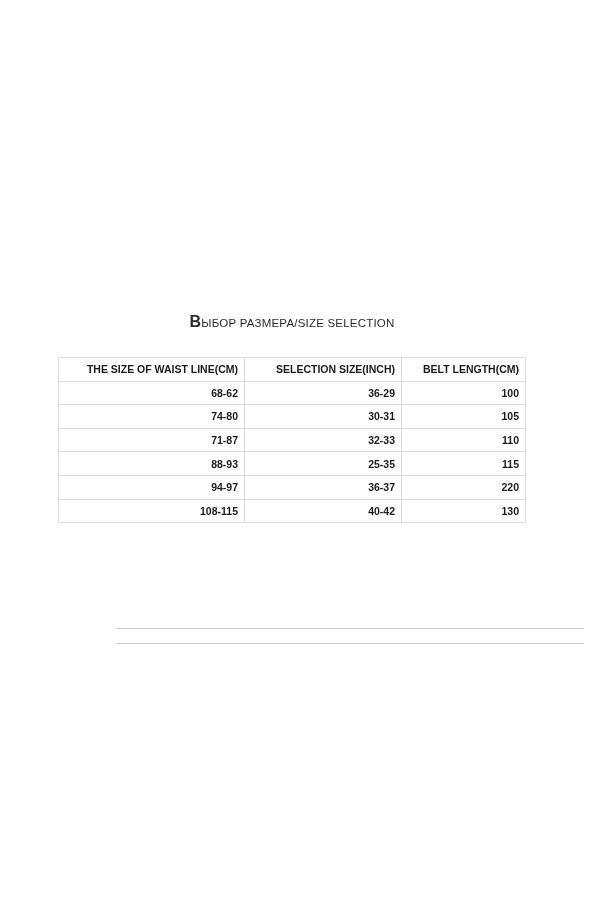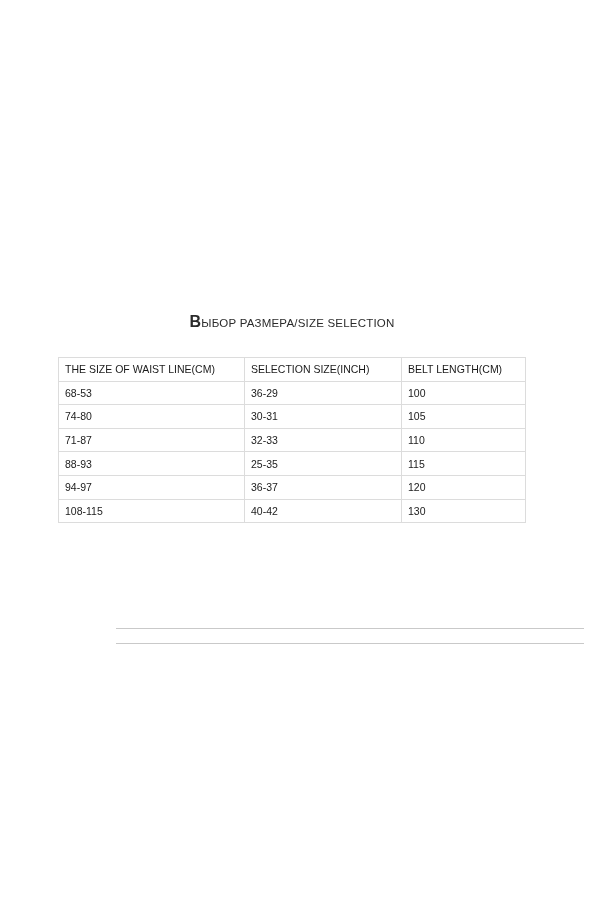--- a/index.html
+++ b/index.html
@@ -81,24 +81,24 @@
   }
   .size-table col.c1 { width: 186px; }
   .size-table col.c2 { width: 157px; }
   .size-table col.c3 { width: 124px; }
 
   .size-table th,
   .size-table td {
     border: 1px solid #dcdcdc;
     height: 22.6px;
     padding: 0 6px;
-    text-align: left;
+    text-align: right;
     vertical-align: middle;
     font-size: 10.5px;
-    font-weight: normal;
+    font-weight: bold;
     color: #1a1a1a;
     line-height: 14px;
   }
   .size-table th {
     font-size: 10.5px;
   }
   .size-table thead th {
     border-top: 1px solid #dcdcdc;
   }
 </style>
@@ -125,21 +125,21 @@
     </colgroup>
     <thead>
       <tr>
         <th>THE SIZE OF WAIST LINE(CM)</th>
         <th>SELECTION SIZE(INCH)</th>
         <th>BELT LENGTH(CM)</th>
       </tr>
     </thead>
     <tbody>
       <tr>
-        <td>68-53</td>
+        <td>68-62</td>
         <td>36-29</td>
         <td>100</td>
       </tr>
       <tr>
         <td>74-80</td>
         <td>30-31</td>
         <td>105</td>
       </tr>
       <tr>
         <td>71-87</td>
@@ -147,21 +147,21 @@
         <td>110</td>
       </tr>
       <tr>
         <td>88-93</td>
         <td>25-35</td>
         <td>115</td>
       </tr>
       <tr>
         <td>94-97</td>
         <td>36-37</td>
-        <td>120</td>
+        <td>220</td>
       </tr>
       <tr>
         <td>108-115</td>
         <td>40-42</td>
         <td>130</td>
       </tr>
     </tbody>
   </table>
 
 </div>

